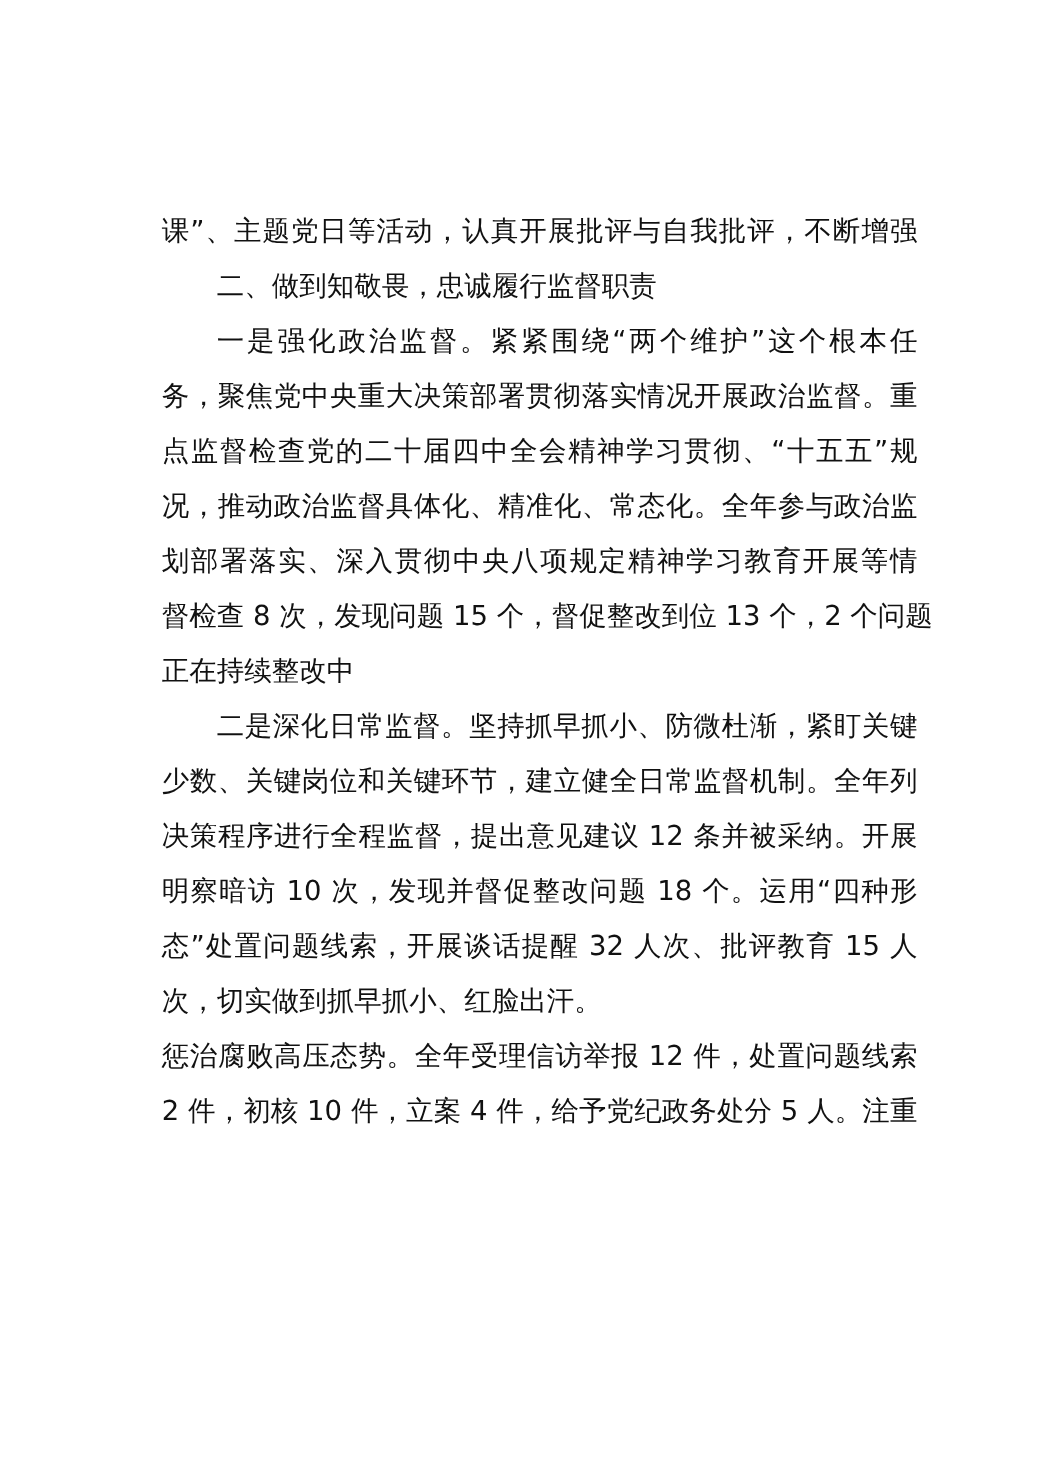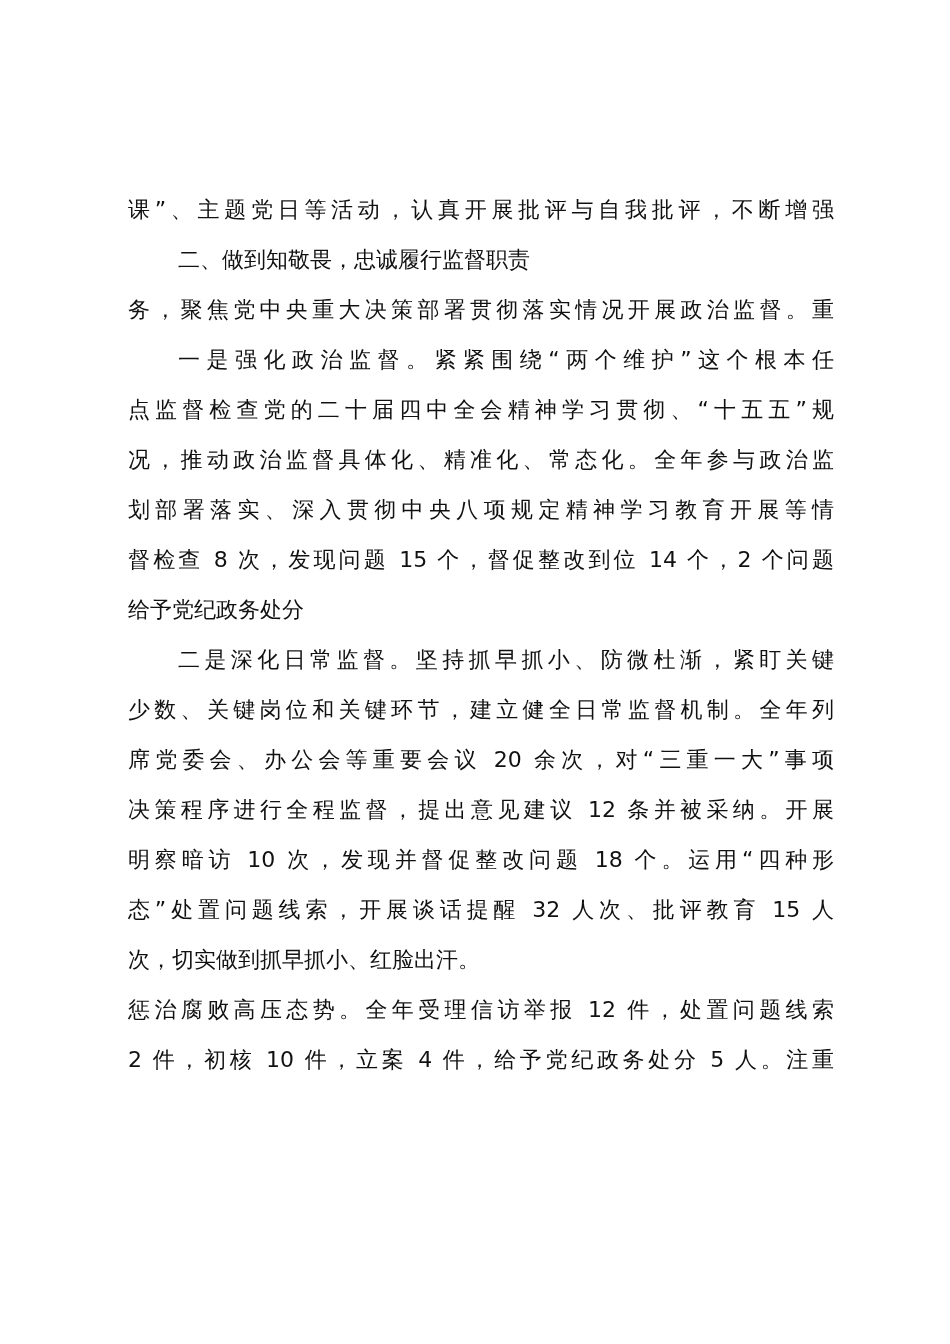--- a/index.html
+++ b/index.html
@@ -18,23 +18,24 @@
     .page {
       position: absolute;
       left: 128px;
       top: 185px;
       width: 706px;
     }
     .line {
       display: block;
       height: 50px;
       line-height: 50px;
-      font-size: 22px;
+      font-size: 25px;
       white-space: nowrap;
       letter-spacing: 0px;
+      margin-left: 19px;
     }
     .line.justify {
       text-align: justify;
       text-align-last: justify;
     }
     .line.indent {
       padding-left: 50px;
     }
   </style>
 </head>
@@ -44,33 +45,32 @@
 
   <div>
     <span class="line justify">课”、主题党日等活动，认真开展批评与自我批评，不断增强</span>
   </div>
 
   <div>
     <span class="line indent">二、做到知敬畏，忠诚履行监督职责</span>
   </div>
 
   <div>
+    <span class="line justify indent">一是强化政治监督。紧紧围绕“两个维护”这个根本任</span>
     <span class="line justify">务，聚焦党中央重大决策部署贯彻落实情况开展政治监督。重</span>
-    <span class="line justify indent">一是强化政治监督。紧紧围绕“两个维护”这个根本任</span>
     <span class="line justify">点监督检查党的二十届四中全会精神学习贯彻、“十五五”规</span>
     <span class="line justify">况，推动政治监督具体化、精准化、常态化。全年参与政治监</span>
     <span class="line justify">划部署落实、深入贯彻中央八项规定精神学习教育开展等情</span>
-    <span class="line justify">督检查 8 次，发现问题 15 个，督促整改到位 14 个，2 个问题</span>
-    <span class="line">给予党纪政务处分</span>
+    <span class="line justify">督检查 8 次，发现问题 15 个，督促整改到位 13 个，2 个问题</span>
+    <span class="line">正在持续整改中</span>
   </div>
 
   <div>
     <span class="line justify indent">二是深化日常监督。坚持抓早抓小、防微杜渐，紧盯关键</span>
     <span class="line justify">少数、关键岗位和关键环节，建立健全日常监督机制。全年列</span>
-    <span class="line justify">席党委会、办公会等重要会议 20 余次，对“三重一大”事项</span>
     <span class="line justify">决策程序进行全程监督，提出意见建议 12 条并被采纳。开展</span>
     <span class="line justify">明察暗访 10 次，发现并督促整改问题 18 个。运用“四种形</span>
     <span class="line justify">态”处置问题线索，开展谈话提醒 32 人次、批评教育 15 人</span>
     <span class="line">次，切实做到抓早抓小、红脸出汗。</span>
   </div>
 
   <div>
     <span class="line justify">惩治腐败高压态势。全年受理信访举报 12 件，处置问题线索</span>
     <span class="line justify">2 件，初核 10 件，立案 4 件，给予党纪政务处分 5 人。注重</span>
   </div>

